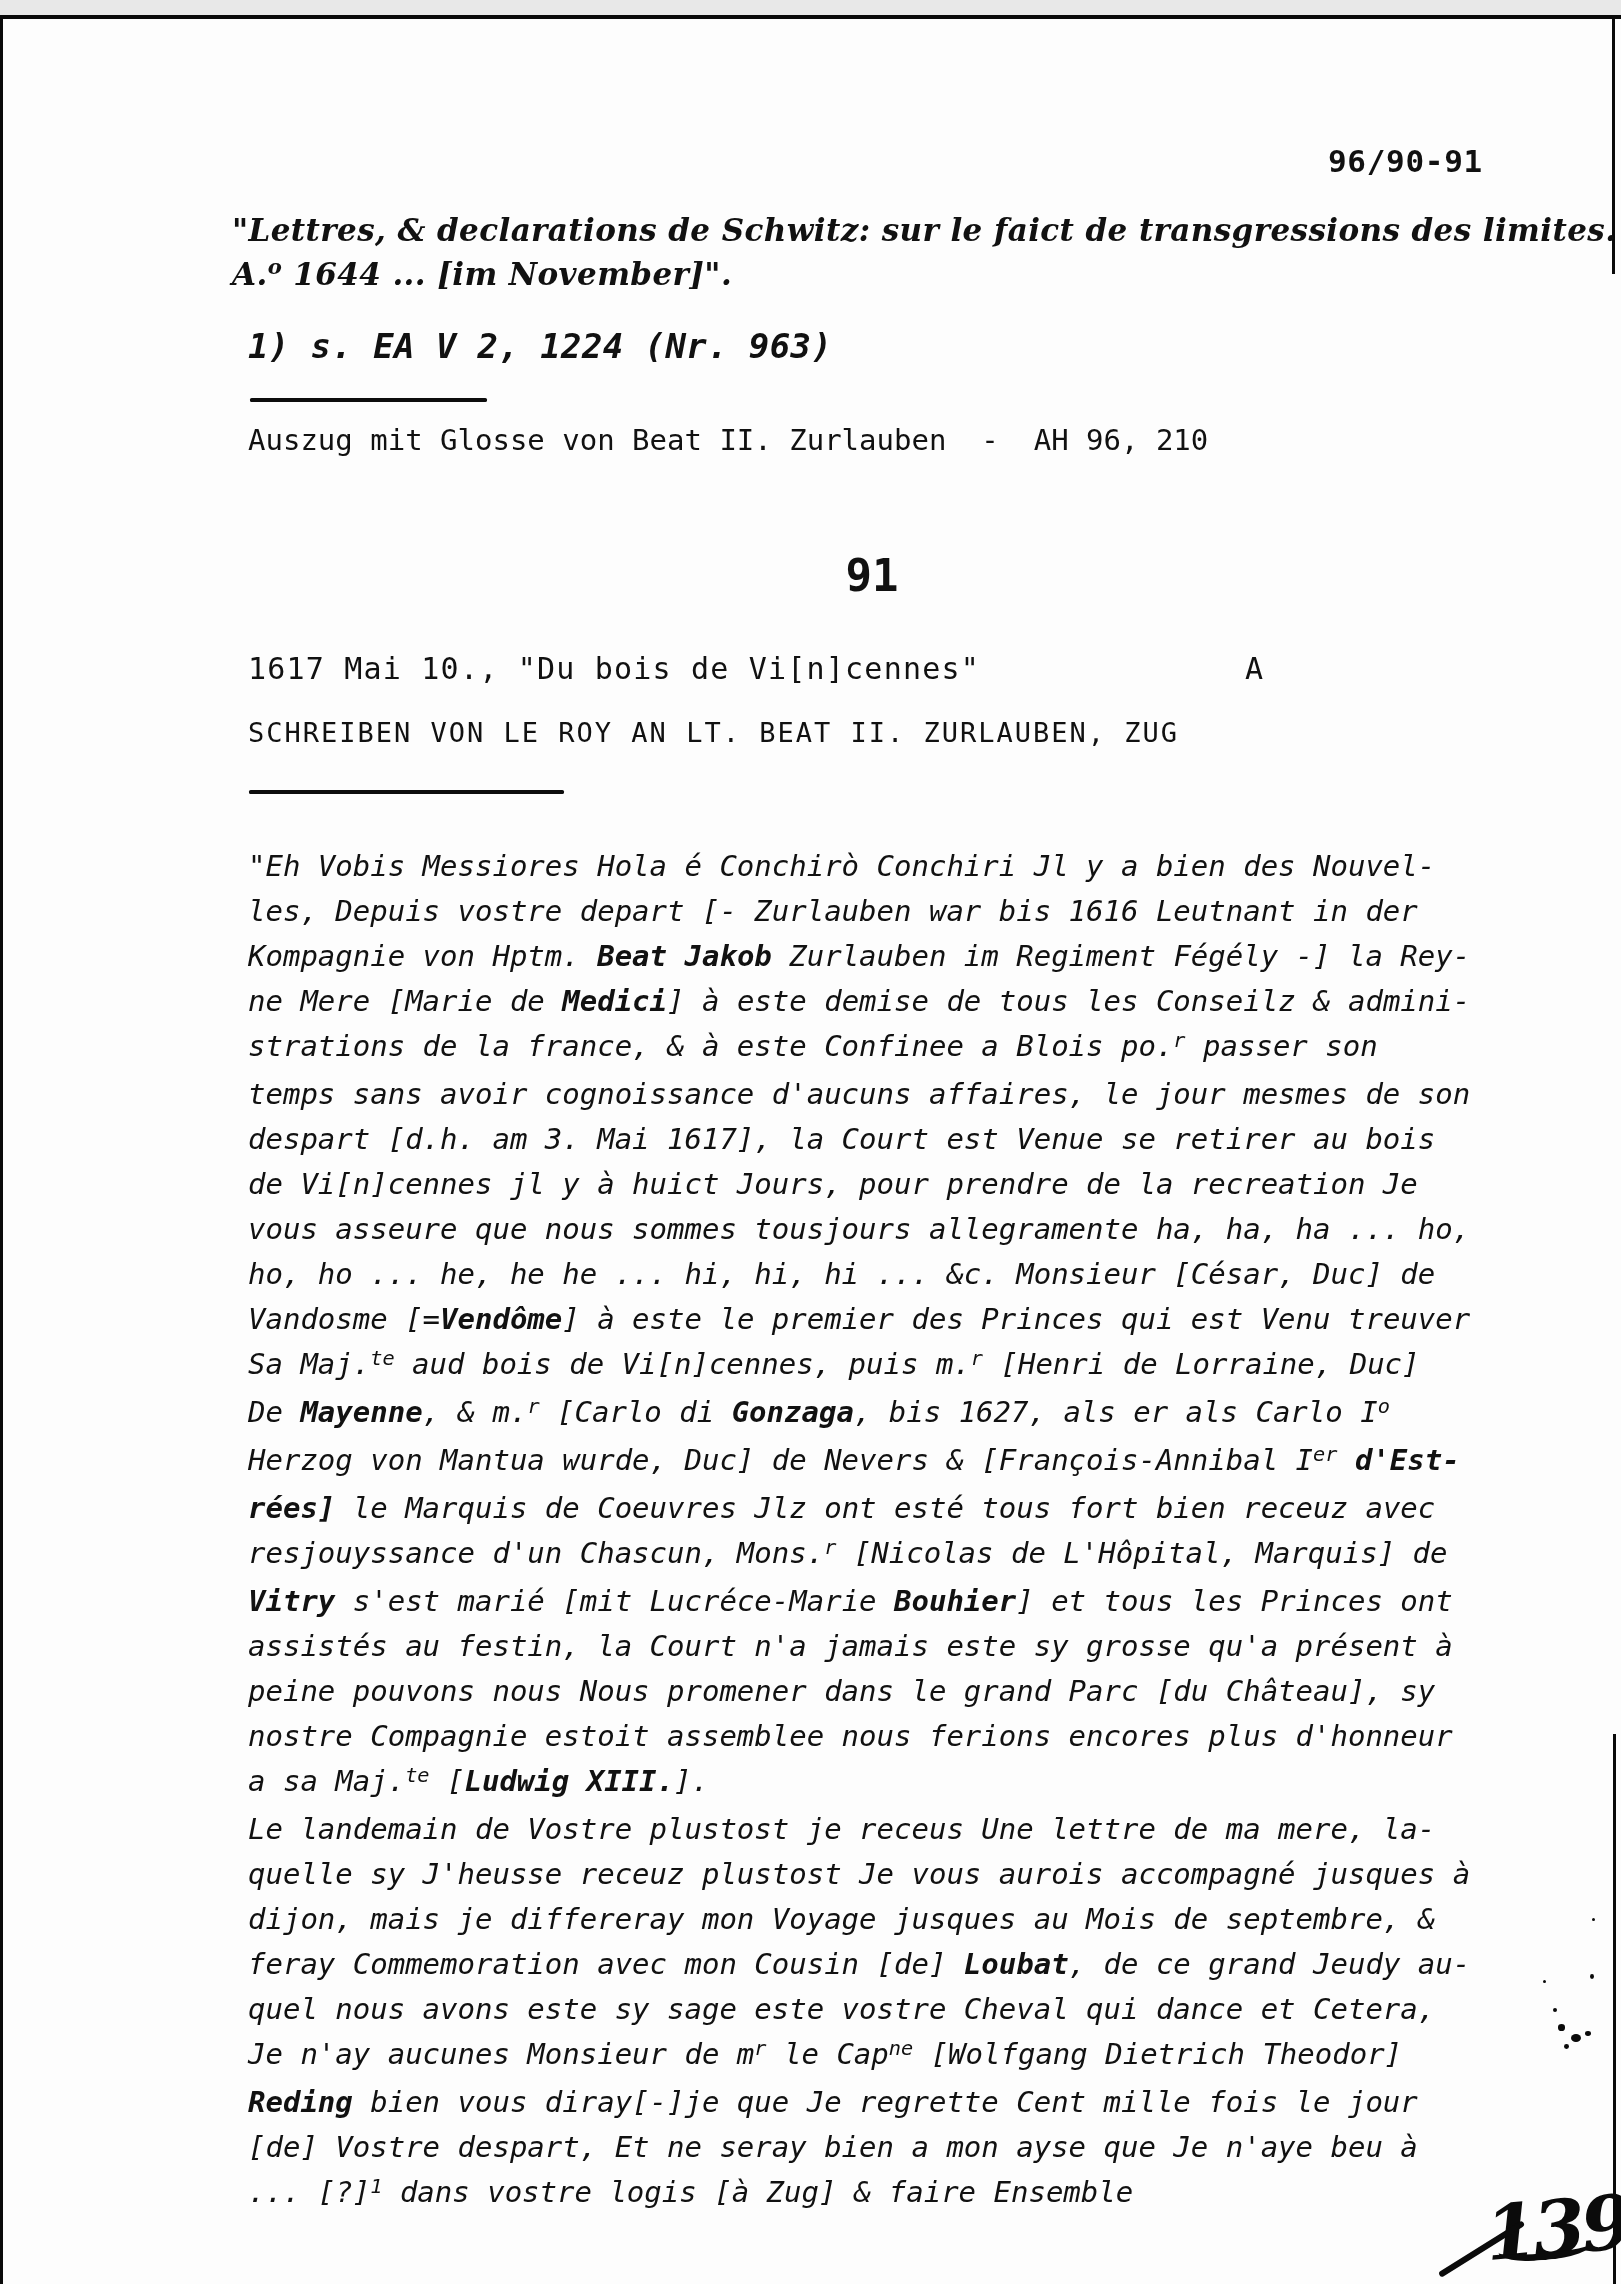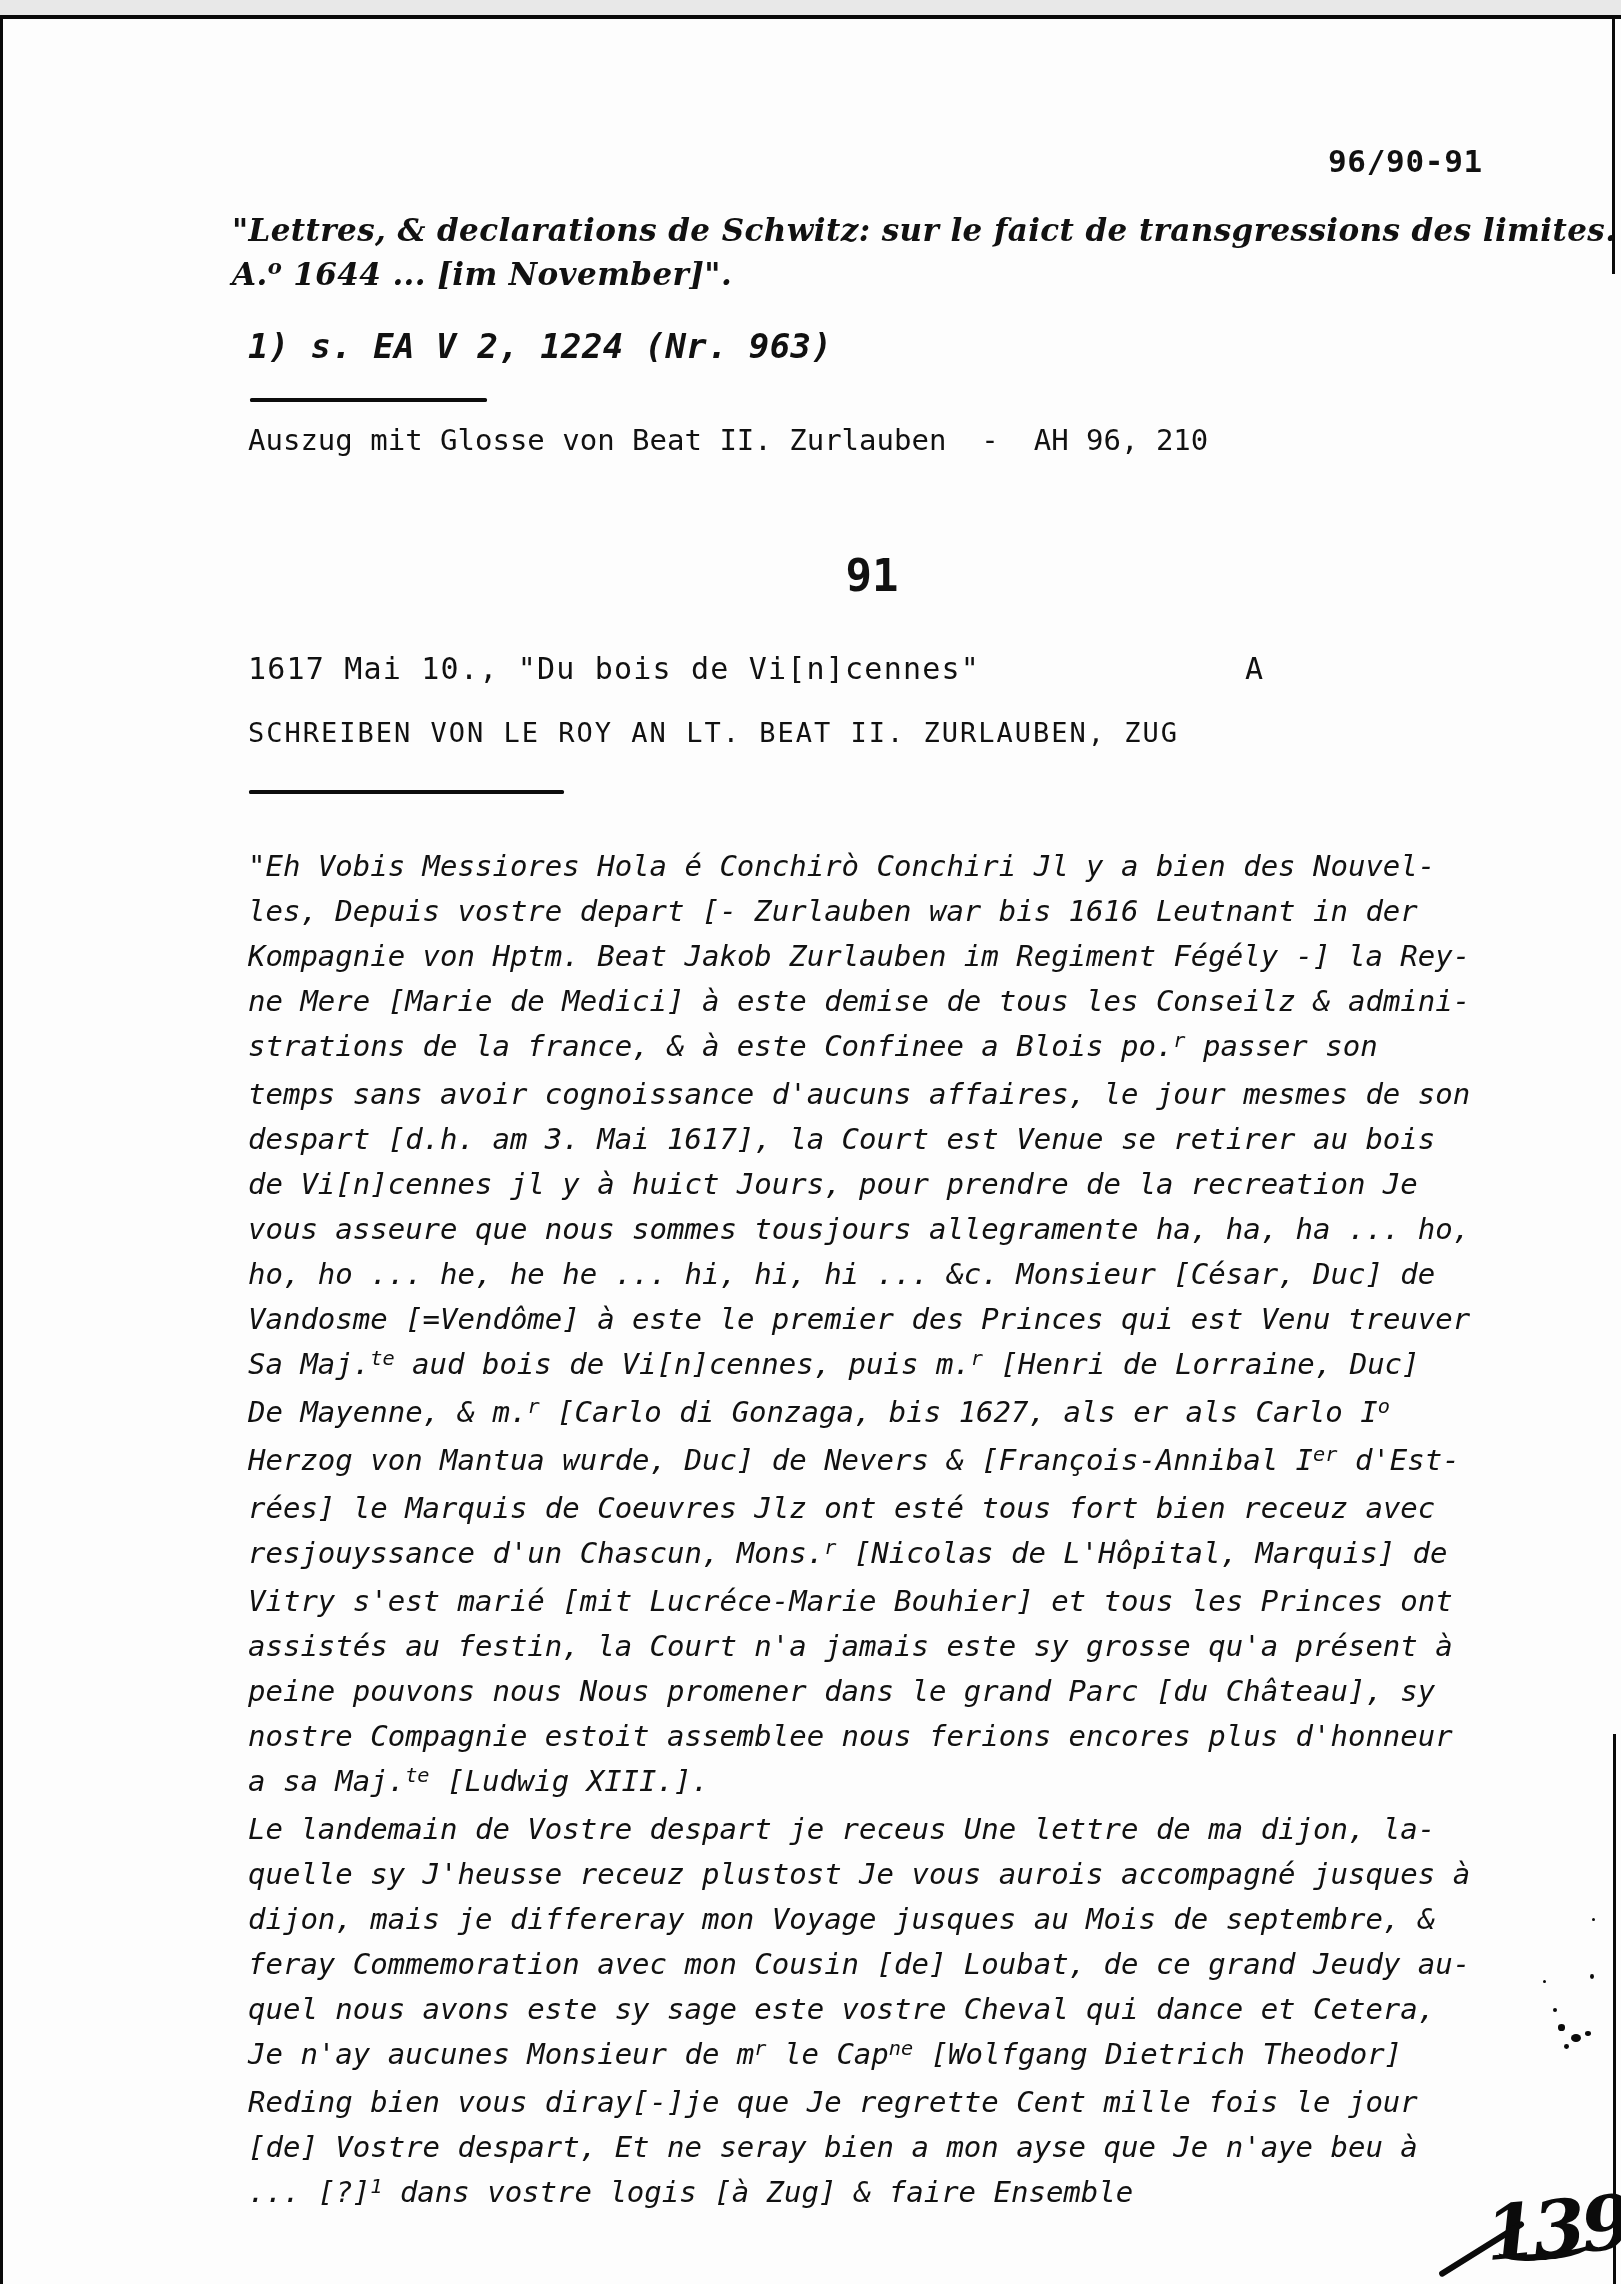--- a/index.html
+++ b/index.html
@@ -3,21 +3,21 @@
 <meta charset="utf-8">
 <style>
   html,body{margin:0;padding:0;background:#e8e8e8;}
   .page{
     position:relative;width:1622px;height:2284px;margin:15px auto;
     background:#fdfdfd;color:#111;overflow:hidden;
     font-family:"DejaVu Sans Mono",monospace;
   }
   .abs{position:absolute;}
   .mono{font-family:"DejaVu Sans Mono",monospace;}
-  .bold{font-weight:normal;}
+  .bold{font-weight:bold;}
   .tline{white-space:pre;}
   
   .page-ref{left:1328px;top:128px;font-size:31px;font-weight:bold;letter-spacing:0.7px;}
   .script-title{
     left:232px;top:193px;line-height:44px;
     font-family:"DejaVu Serif",serif;font-style:italic;font-weight:bold;
     font-size:31px;letter-spacing:0.4px;
   }
   .script-title .sup{font-size:.68em;position:relative;top:-.5em;}
   .footnote-ref{left:248px;top:311px;font-size:34px;font-style:italic;font-weight:bold;letter-spacing:0.4px;}
@@ -112,21 +112,21 @@
       <div class="tline"><span>Sa Maj.</span><span class="sup">te</span><span> aud bois de Vi[n]cennes, puis m.</span><span class="sup">r</span><span> [Henri de Lorraine, Duc]</span></div>
       <div class="tline"><span>De </span><span class="bold">Mayenne</span><span>, &amp; m.</span><span class="sup">r</span><span> [Carlo di </span><span class="bold">Gonzaga</span><span>, bis 1627, als er als Carlo I</span><span class="sup">o</span></div>
       <div class="tline"><span>Herzog von Mantua wurde, Duc] de Nevers &amp; [François-Annibal I</span><span class="sup">er</span><span> </span><span class="bold">d'Est-</span></div>
       <div class="tline"><span class="bold">rées]</span><span> le Marquis de Coeuvres Jlz ont esté tous fort bien receuz avec</span></div>
       <div class="tline"><span>resjouyssance d'un Chascun, Mons.</span><span class="sup">r</span><span> [Nicolas de L'Hôpital, Marquis] de</span></div>
       <div class="tline"><span class="bold">Vitry</span><span> s'est marié [mit Lucréce-Marie </span><span class="bold">Bouhier</span><span>] et tous les Princes ont</span></div>
       <div class="tline"><span>assistés au festin, la Court n'a jamais este sy grosse qu'a présent à</span></div>
       <div class="tline"><span>peine pouvons nous Nous promener dans le grand Parc [du Château], sy</span></div>
       <div class="tline"><span>nostre Compagnie estoit assemblee nous ferions encores plus d'honneur</span></div>
       <div class="tline"><span>a sa Maj.</span><span class="sup">te</span><span> [</span><span class="bold">Ludwig XIII.</span><span>].</span></div>
-      <div class="tline"><span>Le landemain de Vostre despart je receus Une lettre de ma dijon, la-</span></div>
+      <div class="tline"><span>Le landemain de Vostre plustost je receus Une lettre de ma mere, la-</span></div>
       <div class="tline"><span>quelle sy J'heusse receuz plustost Je vous aurois accompagné jusques à</span></div>
       <div class="tline"><span>dijon, mais je differeray mon Voyage jusques au Mois de septembre, &amp;</span></div>
       <div class="tline"><span>feray Commemoration avec mon Cousin [de] </span><span class="bold">Loubat</span><span>, de ce grand Jeudy au-</span></div>
       <div class="tline"><span>quel nous avons este sy sage este vostre Cheval qui dance et Cetera,</span></div>
       <div class="tline"><span>Je n'ay aucunes Monsieur de m</span><span class="sup">r</span><span> le Cap</span><span class="sup">ne</span><span> [Wolfgang Dietrich Theodor]</span></div>
       <div class="tline"><span class="bold">Reding</span><span> bien vous diray[-]je que Je regrette Cent mille fois le jour</span></div>
       <div class="tline"><span>[de] Vostre despart, Et ne seray bien a mon ayse que Je n'aye beu à</span></div>
       <div class="tline"><span>... [?]</span><span class="sup">1</span><span> dans vostre logis [à Zug] &amp; faire Ensemble</span></div>
     </div>
 

